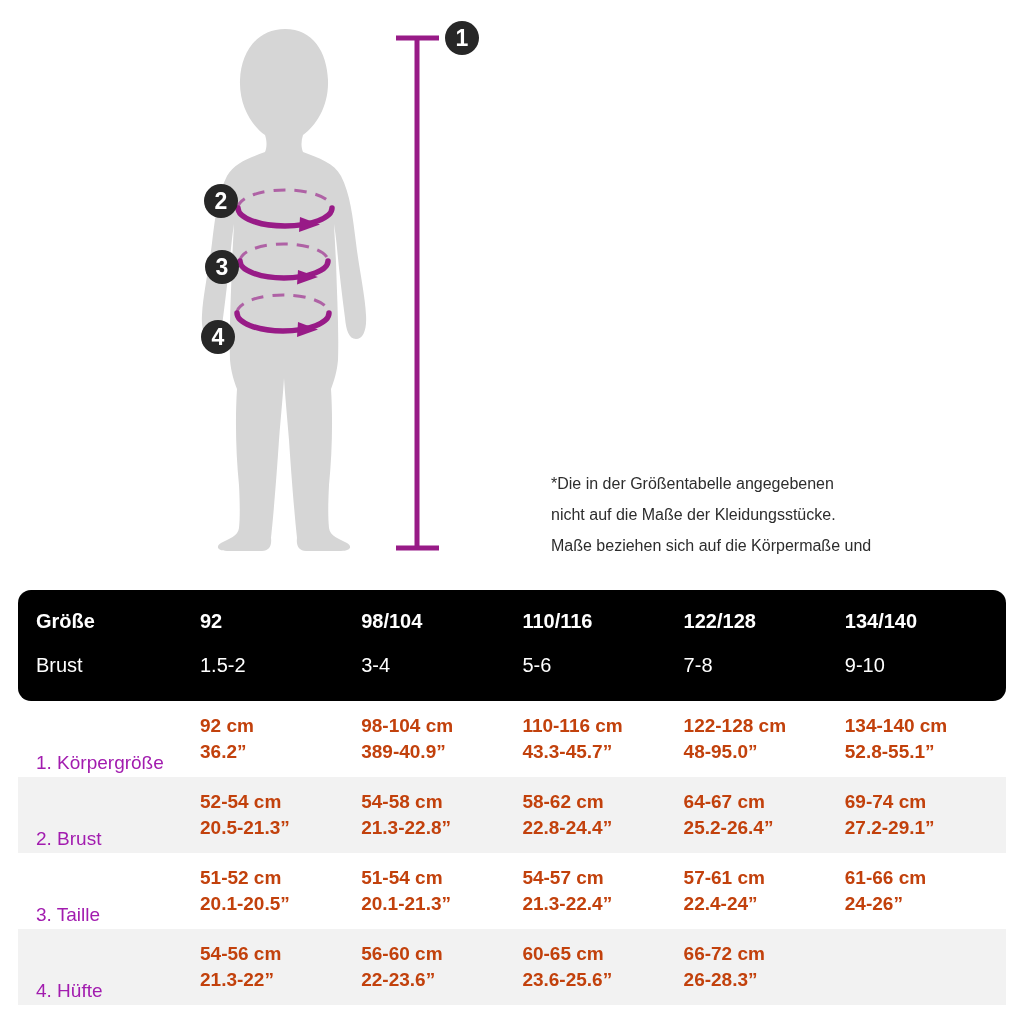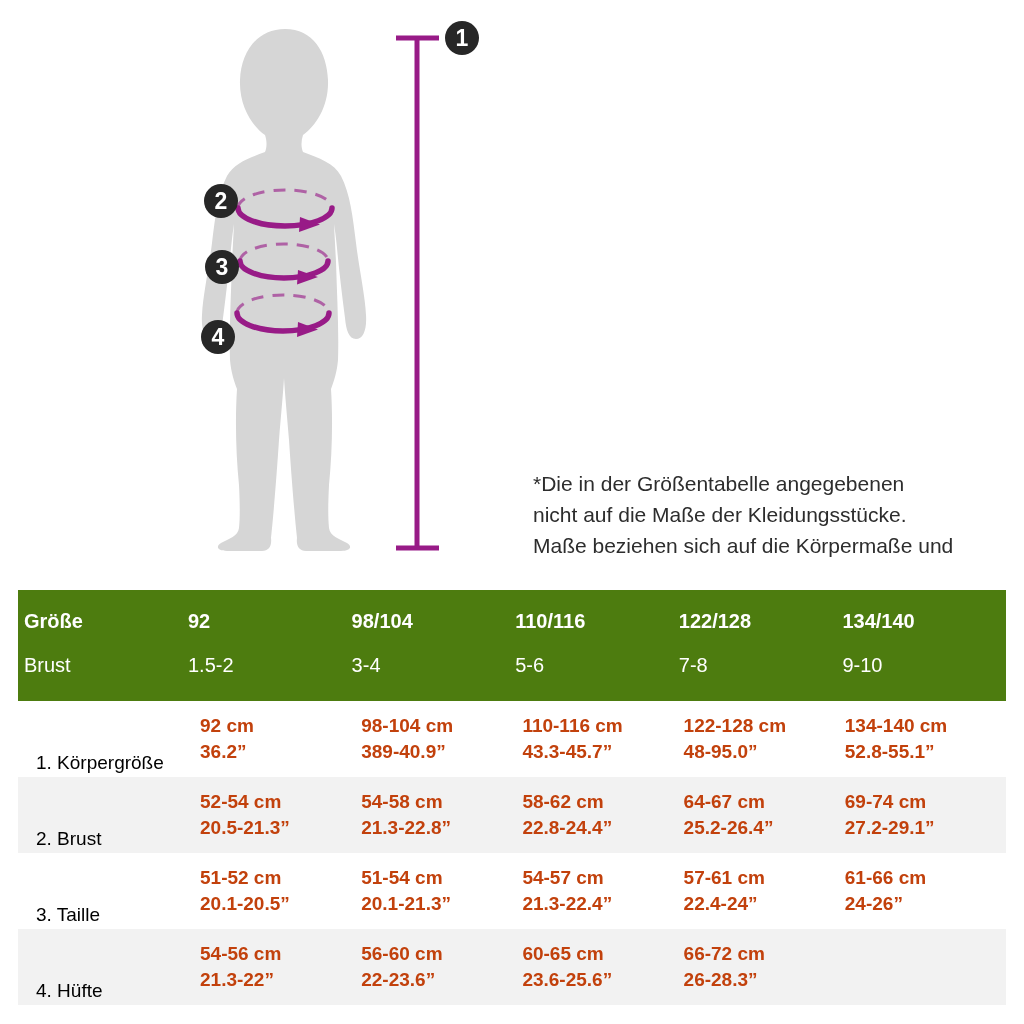--- a/index.html
+++ b/index.html
@@ -3,39 +3,39 @@
 <meta charset="utf-8">
 <style>
   html,body { margin:0; padding:0; background:#ffffff; }
   .canvas {
     position:relative; width:1024px; height:1024px; background:#ffffff;
     font-family:"Liberation Sans", sans-serif; overflow:hidden;
   }
   .figure-svg { position:absolute; left:0; top:0; }
 
   .note {
-    position:absolute; left:533px; top:468px; width:460px;
-    font-size:21px; line-height:31px; color:#2d2d2d;
+    position:absolute; left:551px; top:468px; width:460px;
+    font-size:16px; line-height:31px; color:#2d2d2d;
   }
 
   .size-table { position:absolute; left:18px; top:590px; width:988px; }
-  .thead { background:#4d7c0f; color:#ffffff; padding:9px 0 14px 6px; }
+  .thead { background:#000000; color:#ffffff; padding:9px 0 14px 18px;border-radius:13px; }
   .h-row {
     display:grid; grid-template-columns:164px repeat(5,1fr);
     align-items:center; height:44px; font-size:20px;
   }
   .h-row.bold { font-weight:700; }
   .h-row .h-label { font-weight:inherit; }
 
   .trow {
     display:grid; grid-template-columns:164px repeat(5,1fr);
     align-items:center; height:76px; padding-left:18px; background:#ffffff;
   }
   .trow.alt { background:#F2F2F2; }
-  .t-label { font-size:19px; color:#000000; font-weight:400;margin-top:48px; }
+  .t-label { font-size:19px; color:#a21caf; font-weight:400;margin-top:48px; }
   .t-cell { font-size:19px; font-weight:700; color:#c2410c; line-height:26px; }
 </style>
 </head>
 <body>
 
 <div class="canvas">
 
   <svg class="figure-svg" width="1024" height="588" viewBox="0 0 1024 588">
 
     <path fill="#D6D6D6" d="

